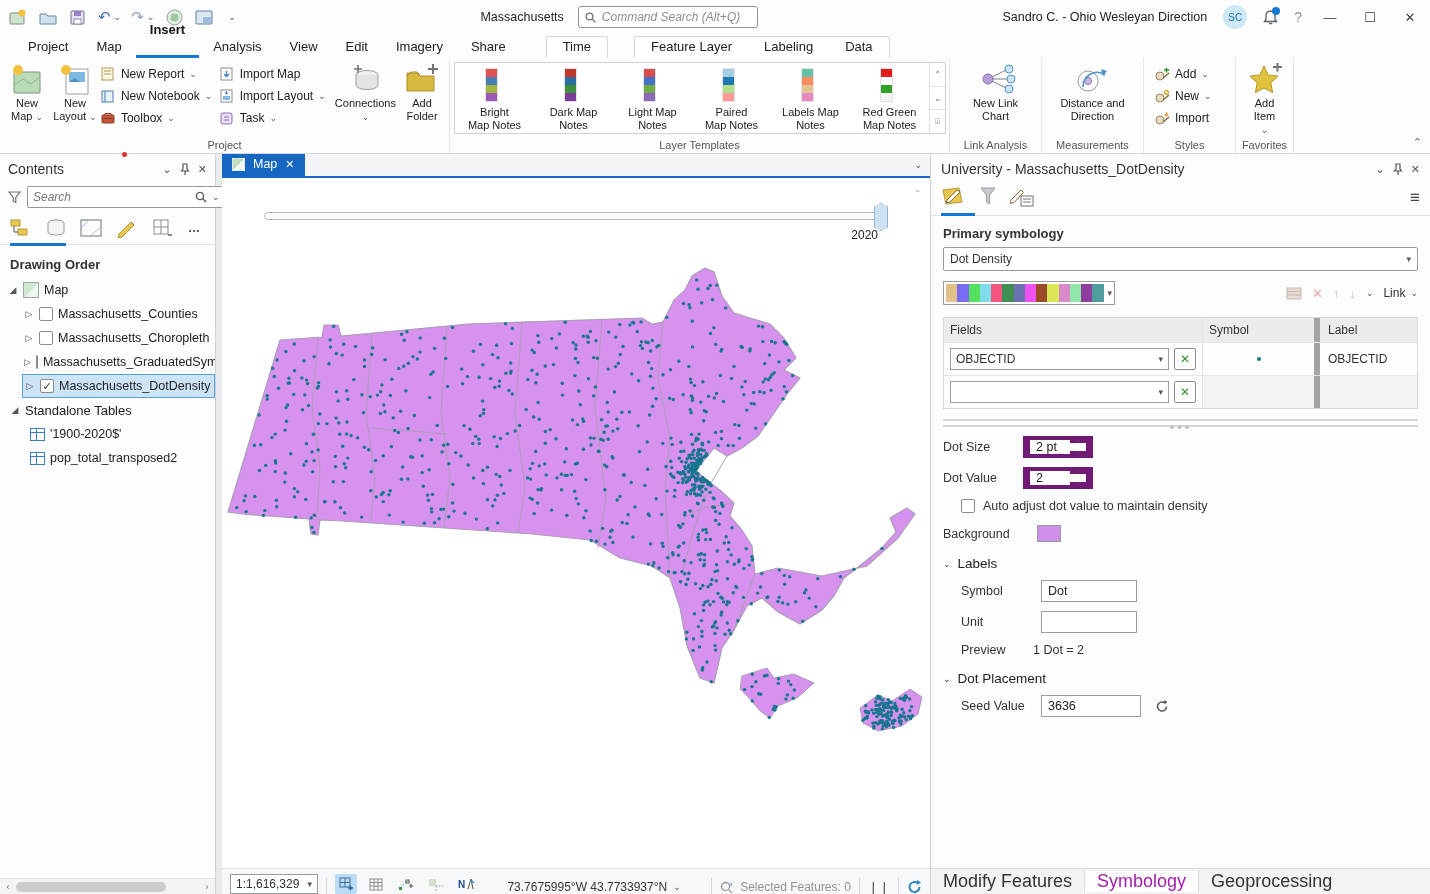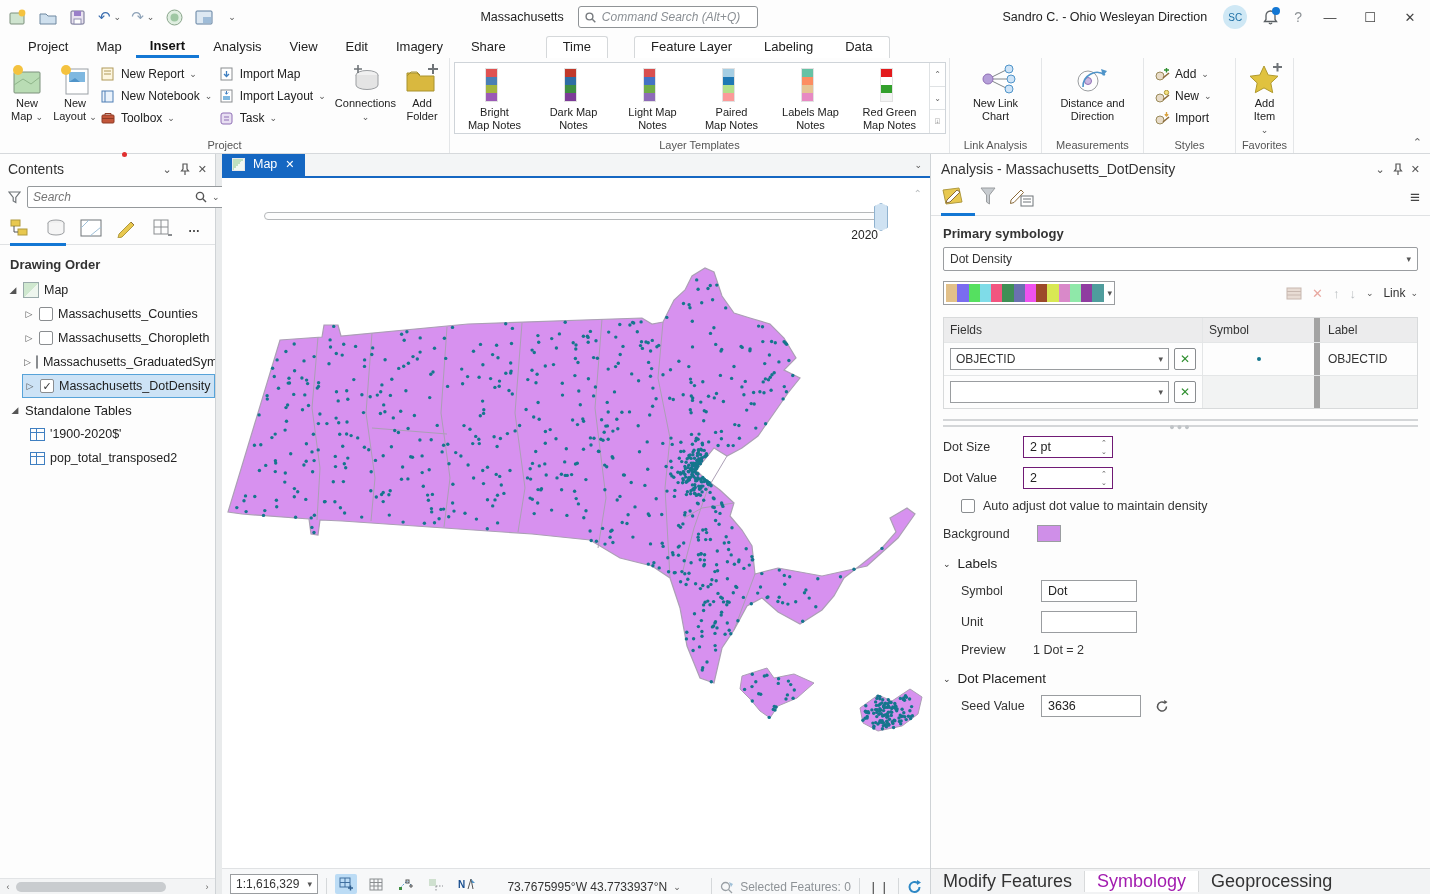--- a/index.html
+++ b/index.html
@@ -22,21 +22,21 @@
   .account { font-size:12.5px; color:#222; }
   .avatar { width:24px; height:24px; border-radius:50%; background:#cfe8f5; color:#1d6fa5;
     display:flex; align-items:center; justify-content:center; font-size:10px; }
   .bell { position:relative; }
   .bell .dot { position:absolute; top:-2px; right:-2px; width:8px; height:8px; border-radius:50%; background:#1377d4; }
   .winbtn { color:#444; font-size:13px; width:24px; text-align:center; }
 
   
   .ribbontabs { height:24px; background:#fdfdfd; display:flex; align-items:flex-end; padding-left:14px; gap:0; }
   .rtab { padding:2px 14px 4px; font-size:13px; color:#222; }
-  .rtab.active { font-weight:bold; border-bottom:3px solid #1377d4; padding-bottom:2px; color:#111; }
+  .rtab.active { font-weight:bold; border-bottom:3px solid #1377d4; padding-bottom:18px; color:#111; }
   .ctx-box { display:flex; border:1px solid #d5d8da; border-bottom:none; border-radius:3px 3px 0 0; background:#fff; margin-left:26px; }
   .ctx-box .rtab { padding:2px 16px 4px; }
 
   
   .ribbon { height:96px; background:#fdfdfd; border-bottom:1px solid #d6d9dc; display:flex; position:relative; }
   .rgroup { display:flex; flex-direction:column; border-right:1px solid #e4e6e8; padding:2px 4px 0; }
   .rgroup .content { flex:1; display:flex; align-items:flex-start; gap:2px; }
   .glabel { text-align:center; font-size:11px; color:#555; padding:1px 0 2px; }
   .bigbtn { width:48px; display:flex; flex-direction:column; align-items:center; padding-top:3px; gap:2px; }
   .bigbtn .lbl { font-size:11px; color:#222; text-align:center; line-height:1.2; }
@@ -138,21 +138,21 @@
   .fieldcombo { flex:1; height:22px; border:1px solid #9a9da0; background:#fff; display:flex; align-items:center; padding:0 5px; justify-content:space-between; }
   .xbtn { width:22px; height:22px; border:1px solid #8a8d90; border-radius:2px; background:#fff; color:#2f8f2f; font-weight:bold;
     display:flex; align-items:center; justify-content:center; font-size:12px; }
   .dimcell { background:#f2f3f3; }
   .tinydot { width:4px; height:4px; border-radius:50%; background:#15768d; }
   .splitter { margin:10px 0 4px; position:relative; }
   .splitter hr { border:none; border-top:2px solid #d4d6d8; margin:4px 0; }
   .splitter .dots { position:absolute; left:50%; top:3px; transform:translateX(-50%); color:#bfc3c6; font-size:9px; letter-spacing:2px; }
   .formrow { display:flex; align-items:center; margin-top:9px; gap:8px; }
   .formrow .flabel { width:72px; font-size:12.5px; color:#333; }
-  .spinbox { width:90px; height:22px; border:1px solid #701a75; background:#fff; display:flex; align-items:center; }
+  .spinbox { width:70px; height:22px; border:7px solid #701a75; background:#fff; display:flex; align-items:center; }
   .spinbox input { border:none; outline:none; flex:1; padding:0 6px; font-size:12.5px; color:#222; min-width:0; font-family:"Liberation Sans",sans-serif; }
   .spinner { width:16px; display:flex; flex-direction:column; align-items:center; color:#555; font-size:7px; line-height:1.3; }
   .checkrow { display:flex; align-items:center; gap:8px; margin:10px 0 0 18px; }
   .swatch { width:24px; height:17px; border:1px solid #9a9da0; }
   .section { margin-top:14px; }
   .sechead { display:flex; align-items:center; gap:7px; font-size:13.5px; color:#222; }
   .secbody { padding-left:18px; }
   .inp { height:22px; border:1px solid #9a9da0; background:#fff; }
   .inp input { border:none; outline:none; width:100%; height:100%; padding:0 6px; font-size:12.5px; color:#222; font-family:"Liberation Sans",sans-serif; }
   .prevrow { display:flex; margin-top:10px; font-size:12.5px; }
@@ -1720,21 +1720,21 @@
           <svg width="15" height="14">
             <path d="M12.5 7 a5 5 0 1 1 -2 -4" fill="none" stroke="#2e88c5" stroke-width="2"></path>
             <path d="M10 0 l4 2.5 -4 2.5z" fill="#2e88c5"></path>
           </svg>
         </span>
     </div>
   </div>
 
   <div class="rightpanel">
     <div class="symhead">
-      <span class="title">Analysis - Massachusetts_DotDensity</span>
+      <span class="title">University - Massachusetts_DotDensity</span>
       <span class="phicon">⌄</span>
       <span class="phicon">
           <svg width="10" height="12">
             <path d="M3 1 h4 v5 l1.5 2 h-7 L3 6z" fill="none" stroke="#555" stroke-width="1.2"></path>
             <line x1="5" y1="8" x2="5" y2="12" stroke="#555" stroke-width="1.2"></line>
           </svg>
         </span>
       <span class="phicon">✕</span>
     </div>
     <div class="symicons">

